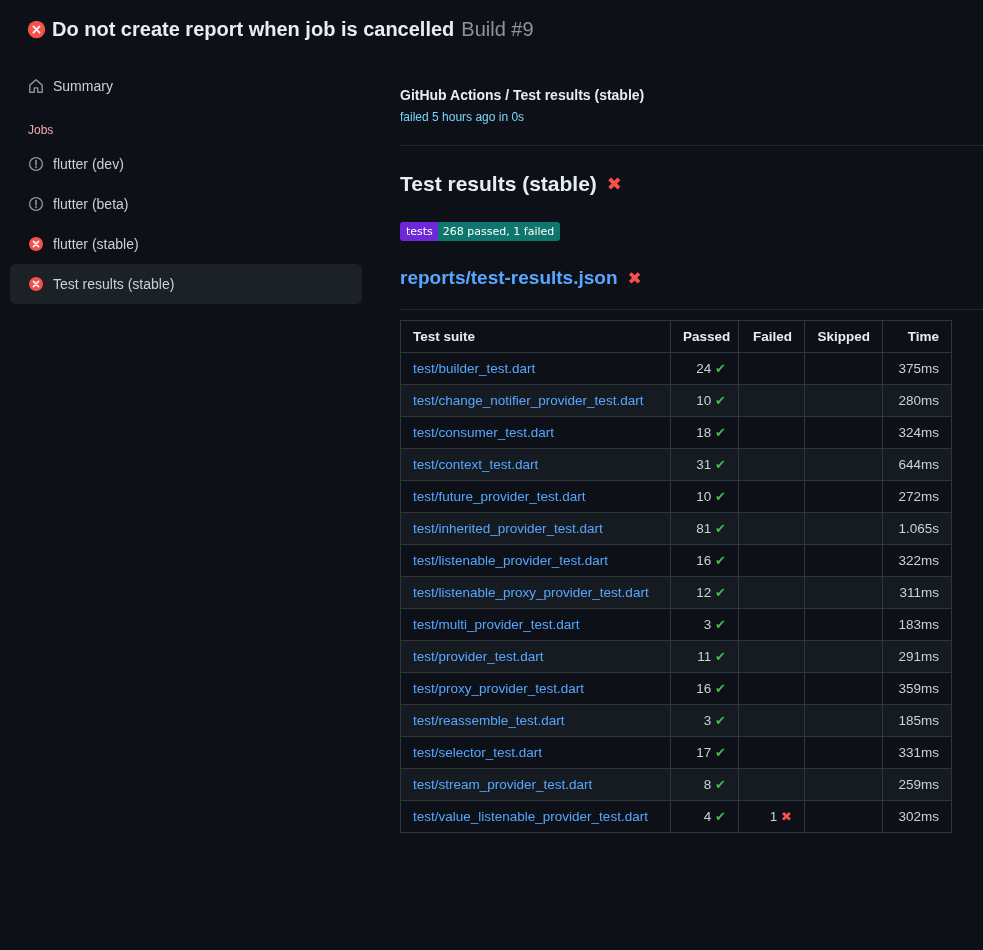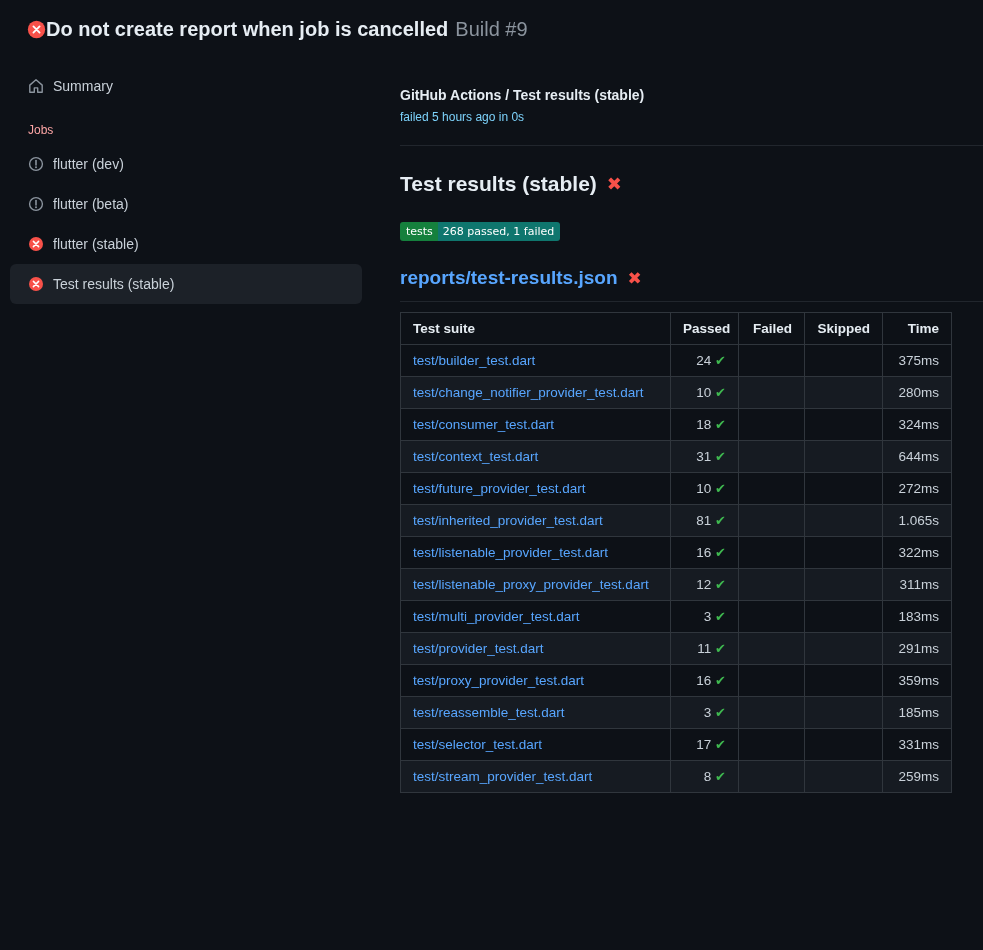--- a/index.html
+++ b/index.html
@@ -7,21 +7,21 @@
   body {
     width: 983px; height: 950px;
     background: #0d1117;
     color: #c9d1d9;
     font-family: "Liberation Sans", "DejaVu Sans", sans-serif;
     overflow: hidden;
     position: relative;
   }
 
   
-  .run-header { display: flex; align-items: center; gap: 0; padding: 17px 24px 12px 27px; }
+  .run-header { display: flex; align-items: center; gap: 6px; padding: 17px 24px 12px 27px; }
   .big-x { width: 19px; height: 19px; flex: 0 0 auto; display: inline-flex; }
   .run-title-wrap { font-size: 20px; font-weight: 700; color: #e6edf3; margin: 0; line-height: 1.2; }
   .run-title-wrap .build { color: #8b949e; font-weight: 400; margin-left: 7px; }
 
   
   .sidebar { position: absolute; left: 0; top: 58px; width: 372px; padding: 8px 10px; }
   .side-item {
     display: flex; align-items: center; gap: 9px;
     height: 40px; padding: 0 8px 0 18px;
     border-radius: 6px; font-size: 14px; color: #c9d1d9; cursor: pointer;
@@ -37,26 +37,26 @@
   .divider { border: none; border-top: 1px solid #21262d; margin: 21px 0 0 0; }
 
   .section-title { margin: 26px 0 0 0; font-size: 21px; font-weight: 700; color: #e6edf3;
     display: flex; align-items: center; gap: 10px; line-height: 1.15; }
   .x-glyph { color: #f85149; font-weight: 700; font-family: "DejaVu Sans", sans-serif; }
   .section-title .x-glyph { font-size: 18px; }
 
   .badge-row { margin-top: 25px; }
   .badge { display: inline-flex; font-size: 11px; line-height: 11px; color: #ffffff;
     border-radius: 3px; overflow: hidden; font-family: "DejaVu Sans", sans-serif; }
-  .badge-label { background: #15803d; padding: 4px 5px 4px 6px; }
+  .badge-label { background: #6d28d9; padding: 4px 5px 4px 6px; }
   .badge-value { background: #0f766e; padding: 4px 6px 4px 5px; }
 
   .report-title { margin: 26px 0 0 0; font-size: 19px; font-weight: 700;
     display: flex; align-items: center; gap: 10px;
-    border-bottom: 1px solid #21262d; padding-bottom: 11px; line-height: 1.2; }
+    border-bottom: 1px solid #21262d; padding-bottom: 19px; line-height: 1.2; }
   .report-title a { color: #58a6ff; text-decoration: none; cursor: pointer; }
   .report-title .x-glyph { font-size: 17px; }
 
   .summary-line { margin: 22px 0 0 0; font-size: 14px; color: #c9d1d9; }
   .summary-line strong { color: #e6edf3; font-weight: 700; }
 
   
   .results-table { margin-top: 10px; border-collapse: collapse; table-layout: fixed;
     width: 551px; font-size: 13.5px; }
   .results-table th, .results-table td { border: 1px solid #30363d; padding: 8px 12px;
@@ -286,16 +286,23 @@
 
 
   <tr class="test-row">
     <td class="suite-cell"><a>test/stream_provider_test.dart</a></td>
     <td class="num passed-cell">8 <span class="check">✔</span></td>
     <td class="num failed-cell"></td>
     <td class="num skipped-cell"></td>
     <td class="num time-cell">259ms</td>
   </tr>
 
+  <tr class="test-row">
+    <td class="suite-cell"><a>test/value_listenable_provider_test.dart</a></td>
+    <td class="num passed-cell">4 <span class="check">✔</span></td>
+    <td class="num failed-cell">1 <span class="cross">✖</span></td>
+    <td class="num skipped-cell"></td>
+    <td class="num time-cell">302ms</td>
+  </tr>
 </tbody>
     </table>
   </main>
 </div>
 
 </body></html>

